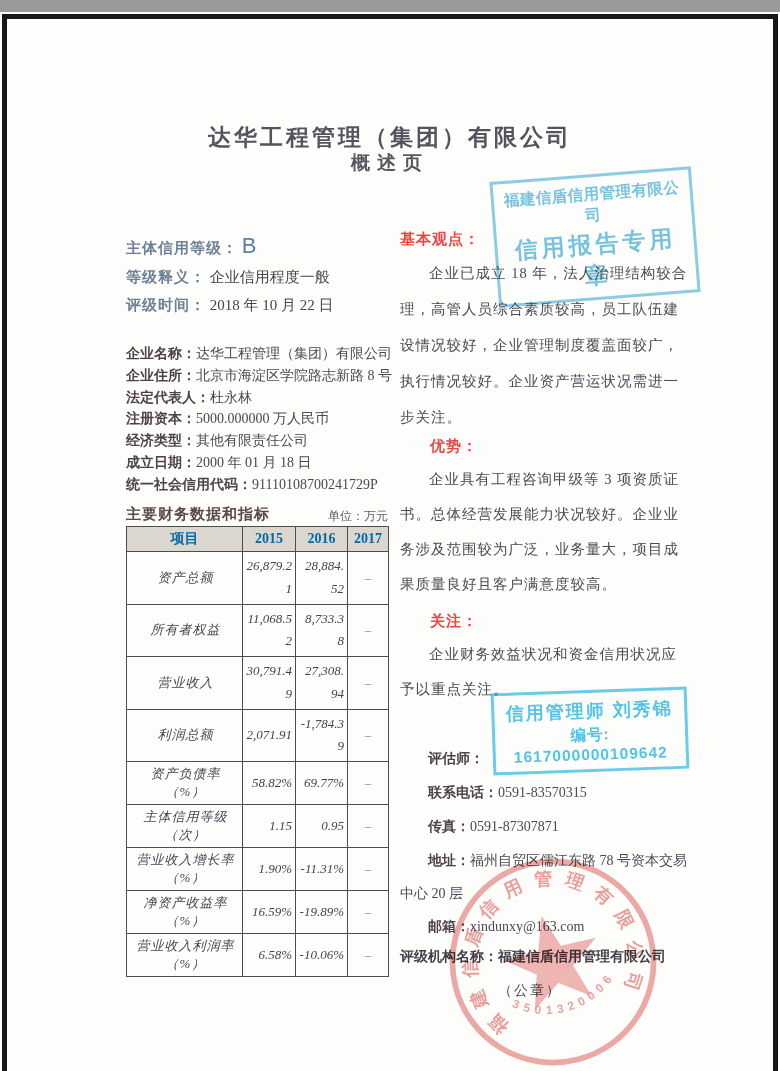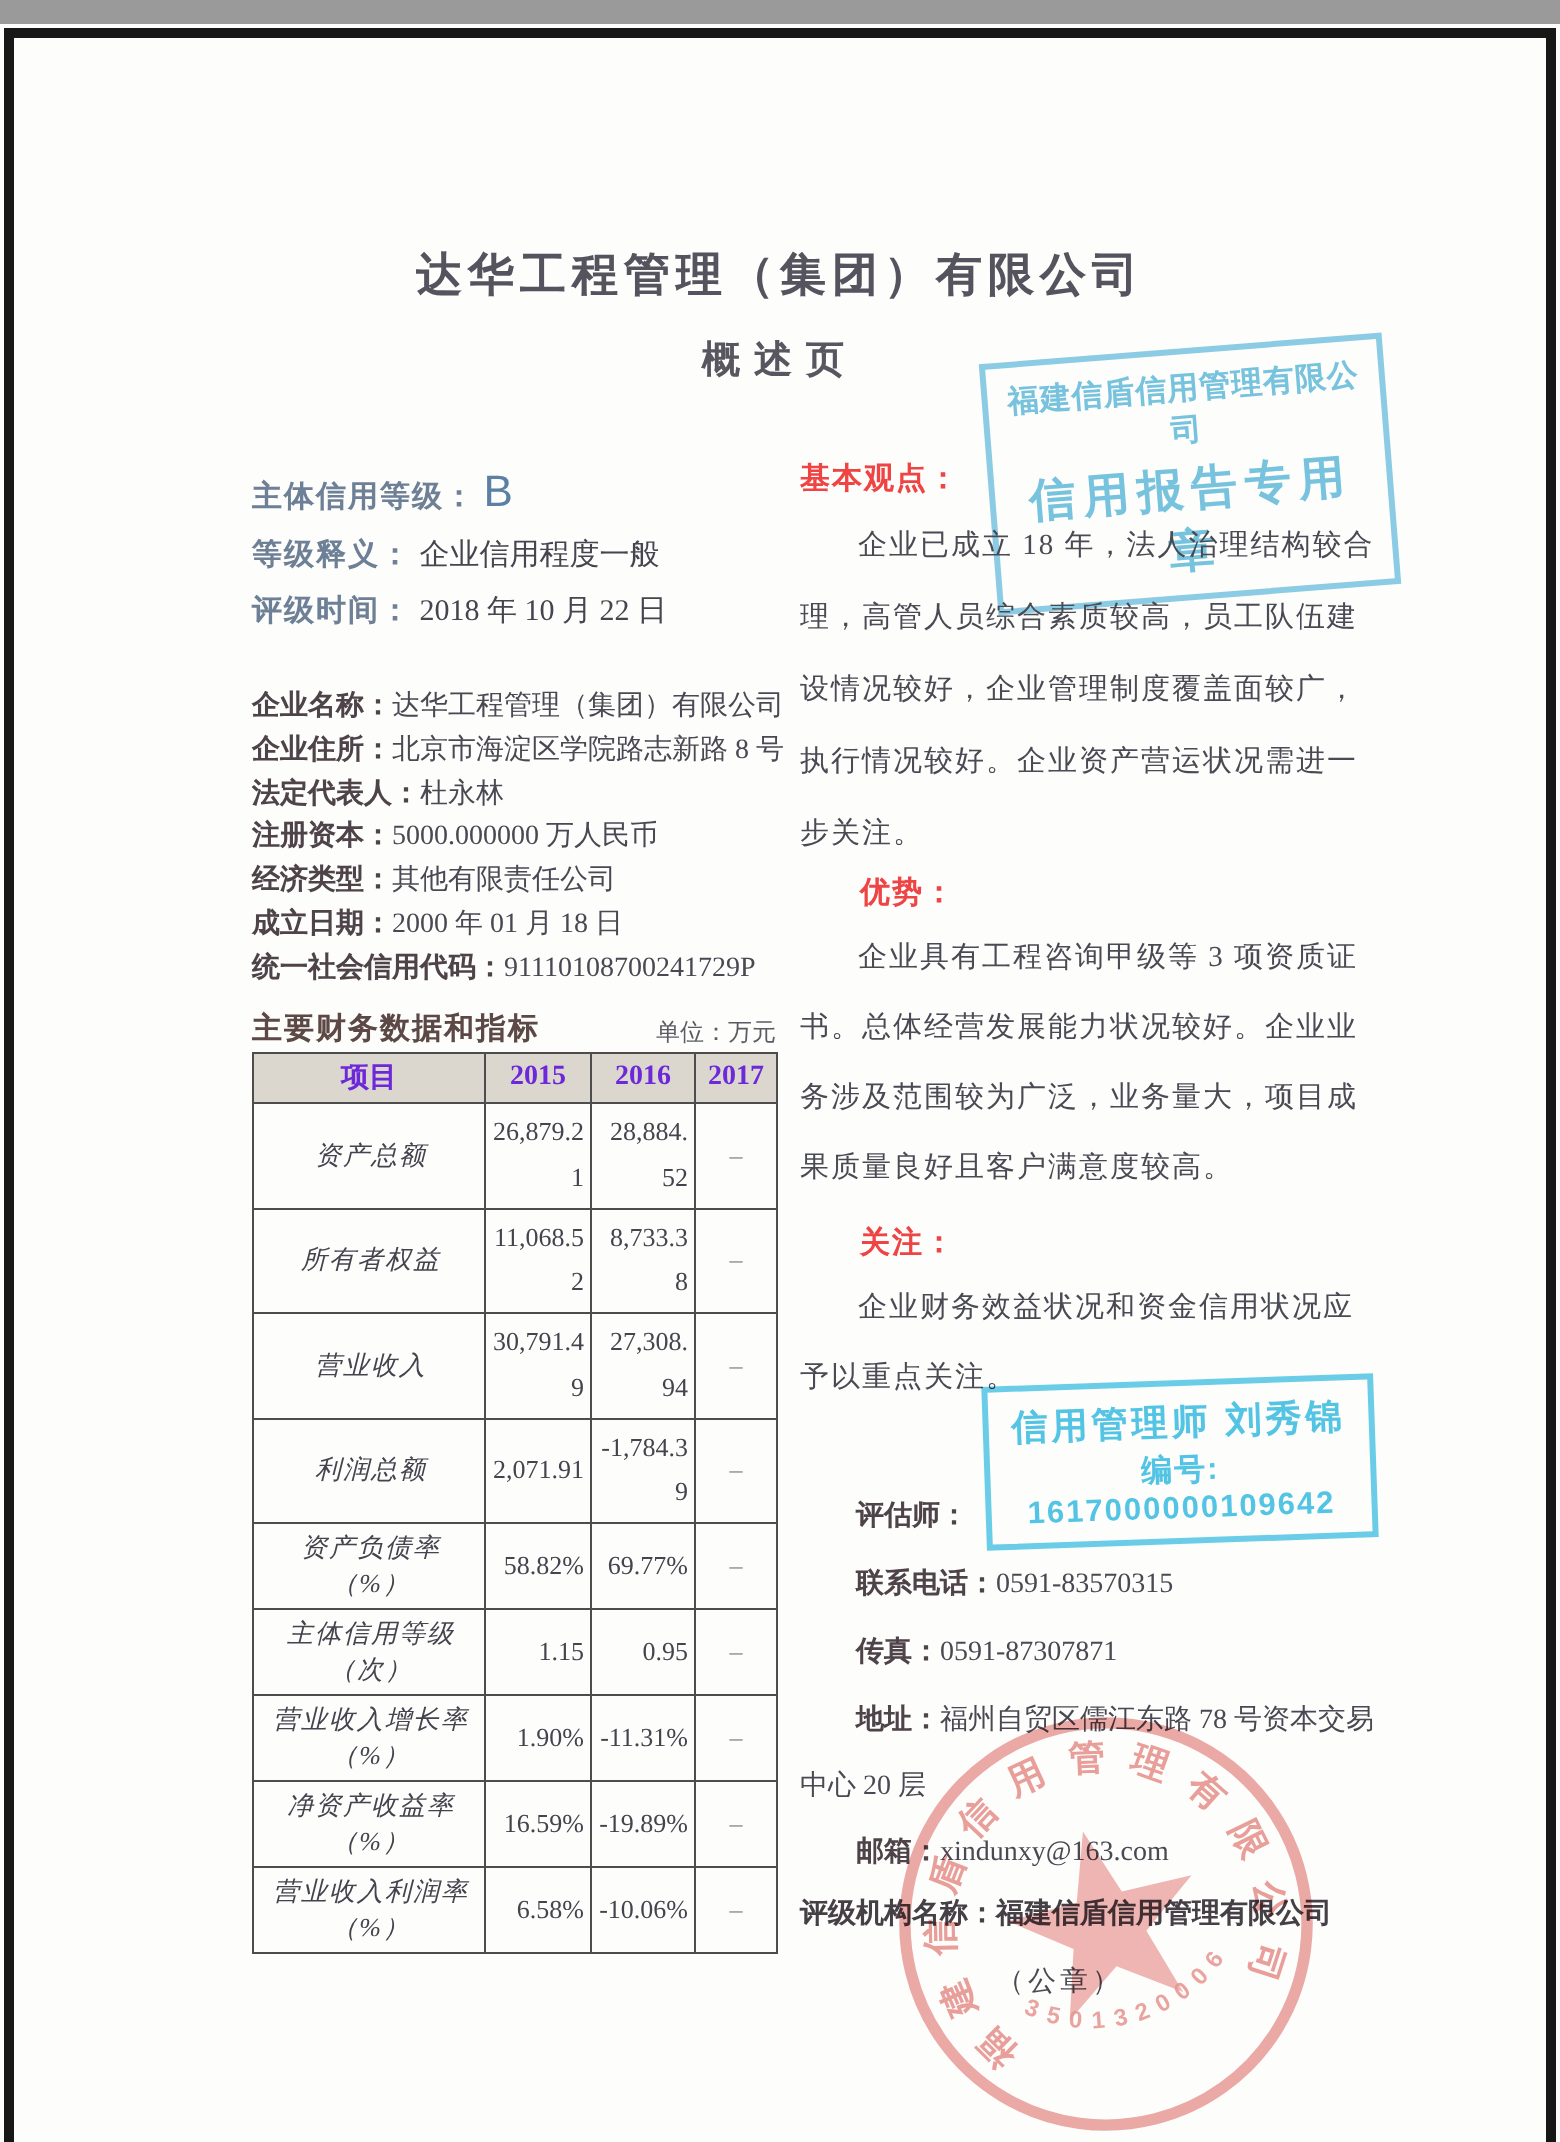--- a/index.html
+++ b/index.html
@@ -23,21 +23,21 @@
   .abs { position:absolute; }
 
   
   .doc-title {
     top:110px; left:0; width:100%;
     text-align:center;
     font-size:23px; font-weight:700;
     letter-spacing:3px; color:#55535d;
   }
   .doc-subtitle {
-    top:155px; left:0; width:100%;
+    top:138px; left:0; width:100%;
     text-align:center;
     font-size:19px; font-weight:600;
     letter-spacing:7px; color:#58565f;
   }
 
   
   .rating-block { top:221px; left:126px; width:266px; font-size:15px; }
   .rating-line { margin-bottom:9px; }
   .rating-lbl { color:#6e8096; font-weight:600; letter-spacing:1px; }
   .rating-val { color:#46444e; }
@@ -54,24 +54,24 @@
   .fin-unit { font-size:12px; color:#5c5b64; float:right; margin-top:3px; }
 
   table.fin-table {
     top:514px; left:126px; width:262px;
     border-collapse:collapse; table-layout:fixed;
     font-size:13px; color:#45444e;
   }
   .fin-table th, .fin-table td { border:1px solid #4d4d4d; padding:3px 3px; }
   .fin-table th {
     background:#dbd7cf; font-weight:700; text-align:center;
-    font-size:14px; color:#6d28d9; height:21px;
+    font-size:14px; color:#0369a1; height:21px;
   }
   .fin-table td.item { text-align:center; padding-left:5px; letter-spacing:1px;font-style:italic; }
-  .fin-table td.num { text-align:right; word-break:break-all; line-height:1.75; }
+  .fin-table td.num { text-align:right; word-break:break-all; line-height:1.75;font-style:italic; }
   .fin-table td.dash { text-align:center; color:#8b8b82; }
 
   
   .r-col { left:400px; width:292px; }
   .op-title { font-size:15px; font-weight:700; color:#ef4444; letter-spacing:1px; }
   .indent { text-indent:2em; }
   .op-text {
     font-size:14.5px; color:#4a4a54;
     letter-spacing:1px; text-indent:2em;
   }

